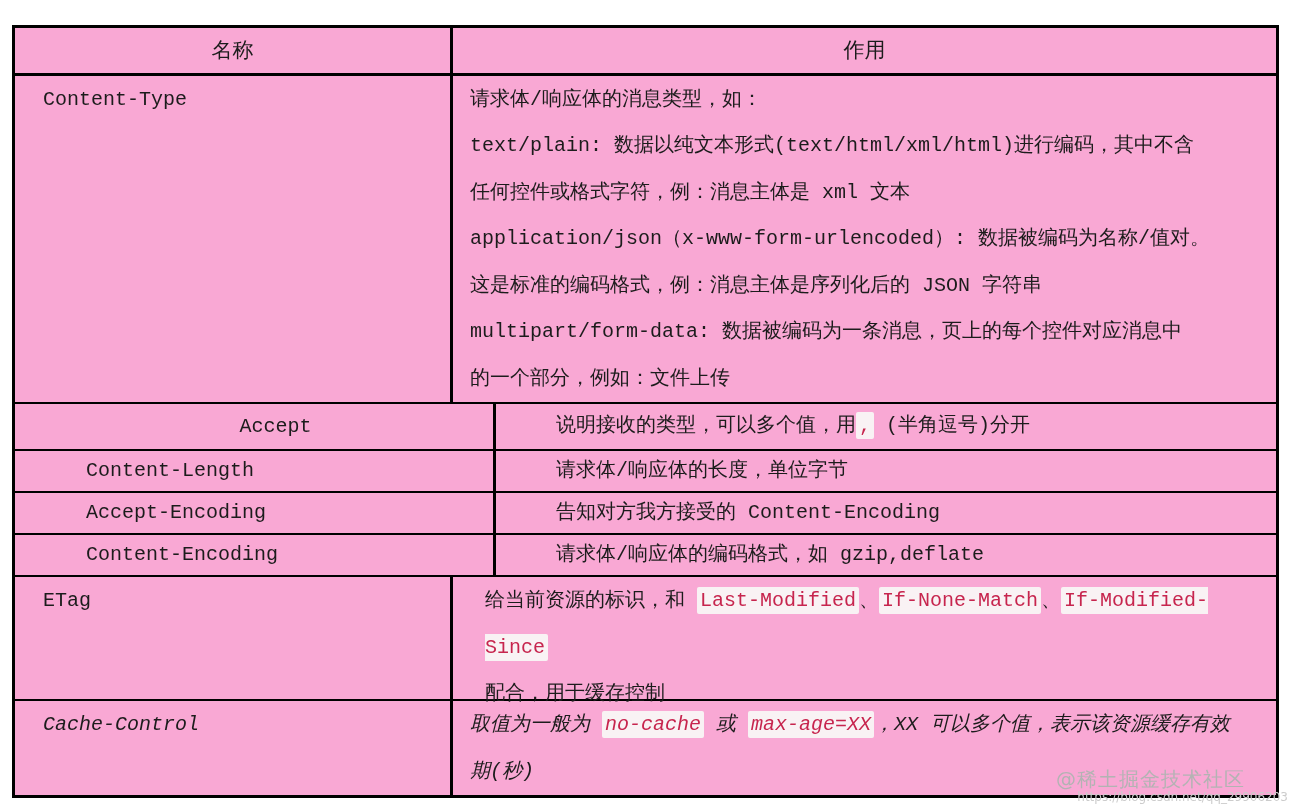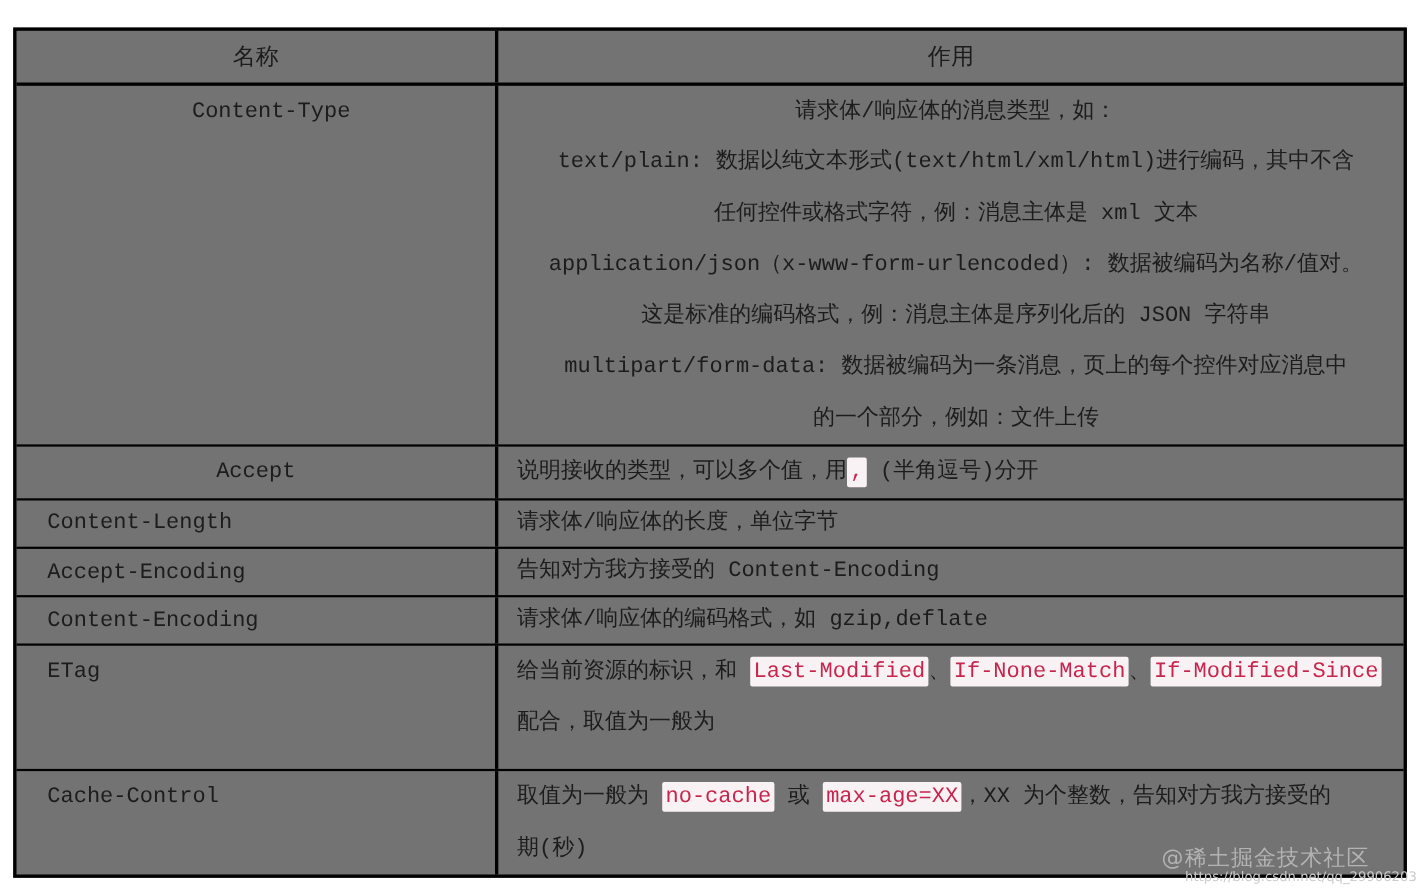--- a/index.html
+++ b/index.html
@@ -11,47 +11,47 @@
     --wm2:#cccccc;
   }
   *{margin:0;padding:0;box-sizing:border-box;}
   html,body{width:1290px;height:812px;overflow:hidden;background:#ffffff;}
   body{font-family:"Liberation Mono","DejaVu Sans Mono",monospace;color:var(--text);}
 
   .doc-table{
     position:absolute;left:12px;top:25px;width:1267px;height:773px;
     border:3px solid var(--border);
     display:flex;flex-direction:column;
-    background:#737373;
+    background:#f9a8d4;
   }
   .row{display:flex;flex-direction:row;border-bottom:2px solid var(--border);}
   .row:last-child{border-bottom:none;}
   .row.header{height:54px;border-bottom:3px solid var(--border);}
-  .h0{height:330px;text-align:center;}
+  .h0{height:330px;}
   .h1{height:53px;}
   .h2,.h3,.h4{height:48px;}
-  .h5{height:124px;}
-  .h6{flex:1;}
+  .h5{height:124px;gap:15px;}
+  .h6{flex:1;font-style:italic;}
 
   .cell{font-size:20px;}
   .name-cell{
     width:438px;flex:0 0 438px;
     border-right:3px solid var(--border);
     padding-left:28px;
   }
   .desc-cell{flex:1;padding-left:17px;padding-right:8px;}
 
   
   .row.header .cell{
     display:flex;align-items:center;justify-content:center;
     padding:0;font-size:21px;
   }
 
   
-  .row.single .cell{display:flex;align-items:center;}
+  .row.single .cell{display:flex;align-items:center;margin-left:43px;}
   .row.single .name-cell.center{justify-content:center;padding-left:0;}
 
   
   .row.multi .cell{display:block;padding-top:1px;}
   .row.multi .line, .row.multi .name-text{line-height:46.5px;}
   .row.single .line{line-height:24px;}
 
   .code{
     color:var(--code-text);
     background:var(--code-bg);
@@ -122,26 +122,26 @@
         <span class="name-text">Content-Encoding</span>
       </div>
       <div class="cell desc-cell">
         <div class="line"><span>请求体/响应体的编码格式，如 gzip,deflate</span></div>
       </div>
     </div>
     <div class="row h5 multi">
       <div class="cell name-cell"><span class="name-text">ETag</span></div>
       <div class="cell desc-cell">
         <div class="line"><span>给当前资源的标识，和 </span><span class="code">Last-Modified</span><span>、</span><span class="code">If-None-Match</span><span>、</span><span class="code">If-Modified-Since</span></div>
-        <div class="line"><span>配合，取值为一般为</span></div>
+        <div class="line"><span>配合，用于缓存控制</span></div>
       </div>
     </div>
     <div class="row h6 multi">
       <div class="cell name-cell"><span class="name-text">Cache-Control</span></div>
       <div class="cell desc-cell">
-        <div class="line"><span>取值为一般为 </span><span class="code">no-cache</span><span> 或 </span><span class="code">max-age=XX</span><span>，XX 为个整数，告知对方我方接受的</span></div>
+        <div class="line"><span>取值为一般为 </span><span class="code">no-cache</span><span> 或 </span><span class="code">max-age=XX</span><span>，XX 可以多个值，表示该资源缓存有效</span></div>
         <div class="line"><span>期(秒)</span></div>
       </div>
     </div>
 </div>
 
 <div class="watermark">@稀土掘金技术社区</div>
 <div class="watermark-url">https://blog.csdn.net/qq_29906203</div>
 
 </body></html>

